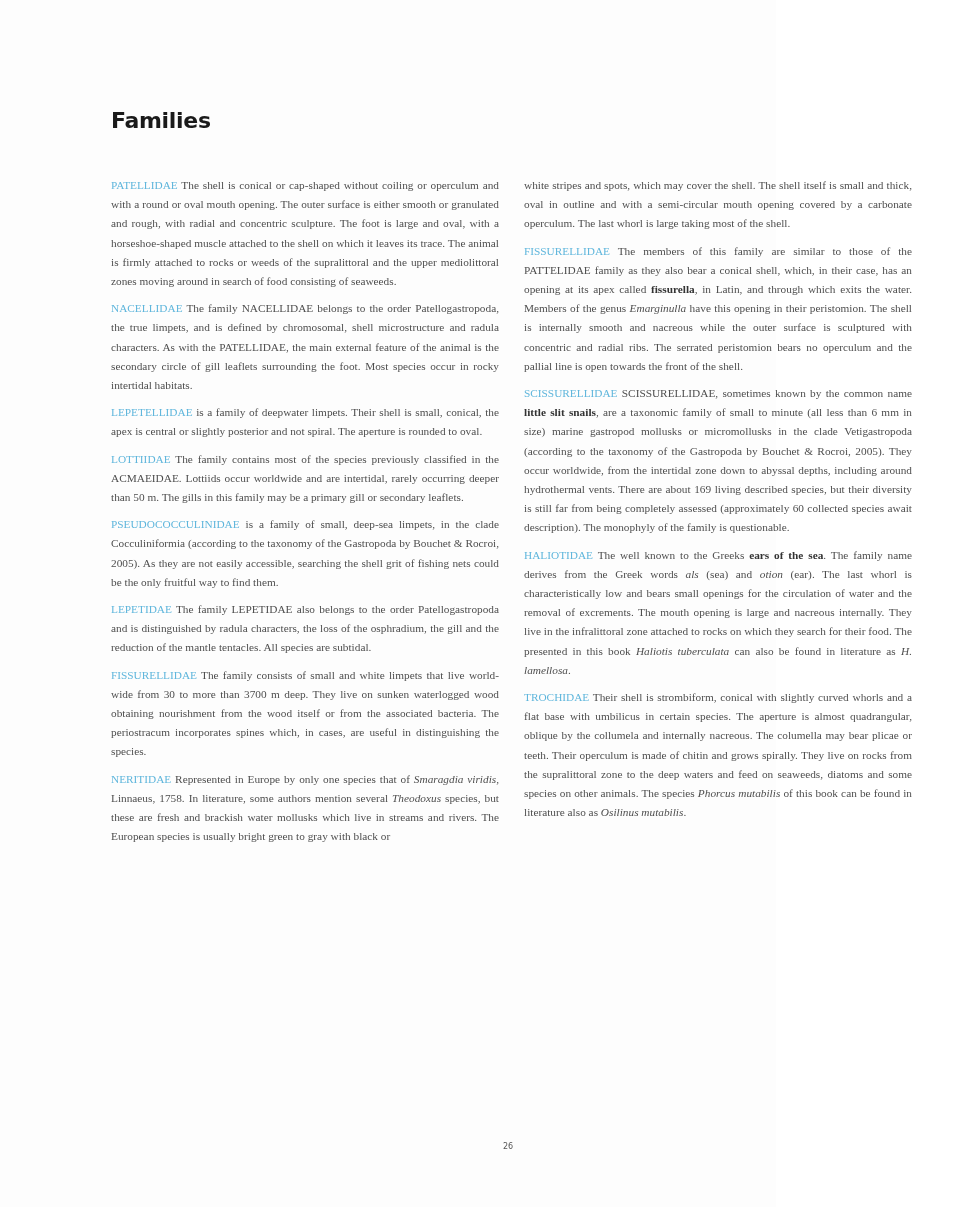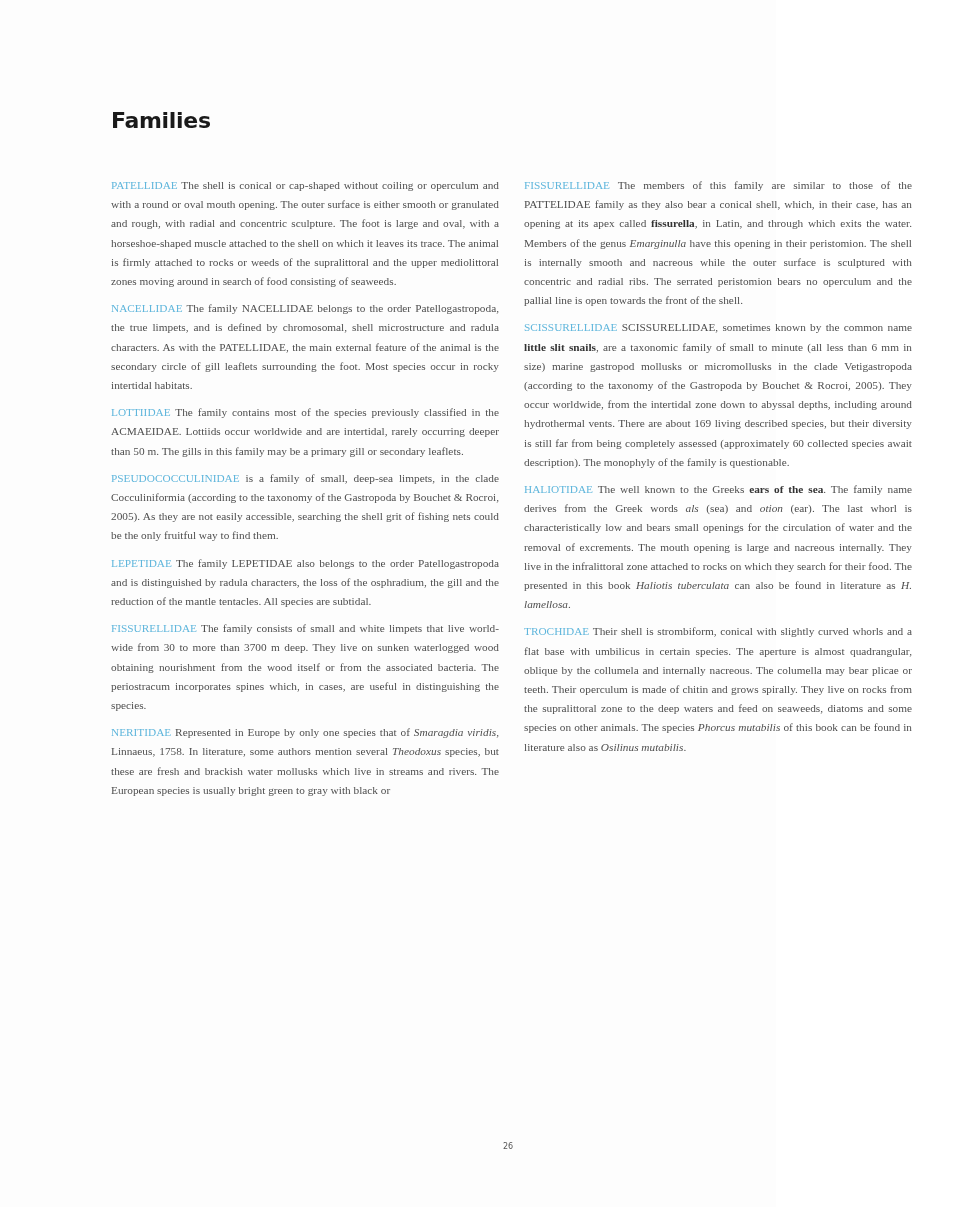--- a/index.html
+++ b/index.html
@@ -28,26 +28,28 @@
   }
 </style>
 </head>
 <body>
 
 <div class="page">
   <h1 class="title">Families</h1>
   <div class="col left">
       <p class="para"><span class="fam">PATELLIDAE</span><span> The shell is conical or cap-shaped without coiling or operculum and with a round or oval mouth opening. The outer surface is either smooth or granulated and rough, with radial and concentric sculpture. The foot is large and oval, with a horseshoe-shaped muscle attached to the shell on which it leaves its trace. The animal is firmly attached to rocks or weeds of the supralittoral and the upper mediolittoral zones moving around in search of food consisting of seaweeds.</span></p>
       <p class="para"><span class="fam">NACELLIDAE</span><span> The family NACELLIDAE belongs to the order Patellogastropoda, the true limpets, and is defined by chromo­somal, shell microstructure and radula characters. As with the PATELLIDAE, the main external feature of the animal is the sec­ondary circle of gill leaflets surrounding the foot. Most species occur in rocky intertidal habitats.</span></p>
+      <p class="para"><span class="fam">LEPETELLIDAE</span><span> is a family of deepwater limpets. Their shell is small, conical, the apex is central or slightly posterior and not spiral. The aperture is rounded to oval.</span></p>
       <p class="para"><span class="fam">LOTTIIDAE</span><span> The family contains most of the species previously classified in the ACMAEIDAE. Lottiids occur worldwide and are intertidal, rarely occurring deeper than 50 m. The gills in this family may be a primary gill or secondary leaflets.</span></p>
       <p class="para"><span class="fam">PSEUDOCOCCULINIDAE</span><span> is a family of small, deep-sea limpets, in the clade Cocculiniformia (according to the taxonomy of the Gastropoda by Bouchet &amp; Rocroi, 2005). As they are not easily accessible, searching the shell grit of fishing nets could be the only fruitful way to find them.</span></p>
       <p class="para"><span class="fam">LEPETIDAE</span><span> The family LEPETIDAE also belongs to the order Patellogastropoda and is distinguished by radula characters, the loss of the osphradium, the gill and the reduction of the mantle tentacles. All species are subtidal.</span></p>
       <p class="para"><span class="fam">FISSURELLIDAE</span><span> The family consists of small and white limpets that live world-wide from 30 to more than 3700 m deep. They live on sunken waterlogged wood obtaining nourishment from the wood itself or from the associated bacteria. The periostra­cum incorporates spines which, in cases, are useful in distin­guishing the species.</span></p>
       <p class="para"><span class="fam">NERITIDAE</span><span> Represented in Europe by only one species that of </span><span class="i">Smaragdia viridis</span><span>, Linnaeus, 1758. In literature, some authors mention several </span><span class="i">Theodoxus</span><span> species, but these are fresh and brackish water mollusks which live in streams and rivers. The European species is usually bright green to gray with black or</span></p>
     </div>
   <div class="col right">
+      <p class="para"><span>white stripes and spots, which may cover the shell. The shell itself is small and thick, oval in outline and with a semi-circular mouth opening covered by a carbonate operculum. The last whorl is large taking most of the shell.</span></p>
       <p class="para"><span class="fam">FISSURELLIDAE</span><span> The members of this family are similar to those of the PATTELIDAE family as they also bear a conical shell, which, in their case, has an opening at its apex called </span><span class="b">fissurella</span><span>, in Latin, and through which exits the water. Members of the genus </span><span class="i">Emarginulla</span><span> have this opening in their peristomion. The shell is internally smooth and nacreous while the outer surface is sculptured with concentric and radial ribs. The serrated peris­tomion bears no operculum and the pallial line is open towards the front of the shell.</span></p>
       <p class="para"><span class="fam">SCISSURELLIDAE</span><span> SCISSURELLIDAE, sometimes known by the common name </span><span class="b">little slit snails</span><span>, are a taxonomic family of small to minute (all less than 6 mm in size) marine gastropod mol­lusks or micromollusks in the clade Vetigastropoda (accord­ing to the taxonomy of the Gastropoda by Bouchet &amp; Rocroi, 2005). They occur worldwide, from the intertidal zone down to abyssal depths, including around hydrothermal vents. There are about 169 living described species, but their diversity is still far from being completely assessed (approximately 60 col­lected species await description). The monophyly of the family is questionable.</span></p>
       <p class="para"><span class="fam">HALIOTIDAE</span><span> The well known to the Greeks </span><span class="b">ears of the sea</span><span>. The family name derives from the Greek words </span><span class="i">als</span><span> (sea) and </span><span class="i">otion</span><span> (ear). The last whorl is characteristically low and bears small openings for the circulation of water and the removal of excre­ments. The mouth opening is large and nacreous internally. They live in the infralittoral zone attached to rocks on which they search for their food. The presented in this book </span><span class="i">Haliotis tuberculata</span><span> can also be found in literature as </span><span class="i">H. lamellosa</span><span>.</span></p>
       <p class="para"><span class="fam">TROCHIDAE</span><span> Their shell is strombiform, conical with slightly curved whorls and a flat base with umbilicus in certain spe­cies. The aperture is almost quadrangular, oblique by the col­lumela and internally nacreous. The columella may bear plicae or teeth. Their operculum is made of chitin and grows spirally. They live on rocks from the supralittoral zone to the deep wa­ters and feed on seaweeds, diatoms and some species on oth­er animals. The species </span><span class="i">Phorcus mutabilis</span><span> of this book can be found in literature also as </span><span class="i">Osilinus mutabilis</span><span>.</span></p>
     </div>
   <div class="pagenum">26</div>
 </div>
 
 </body></html>

